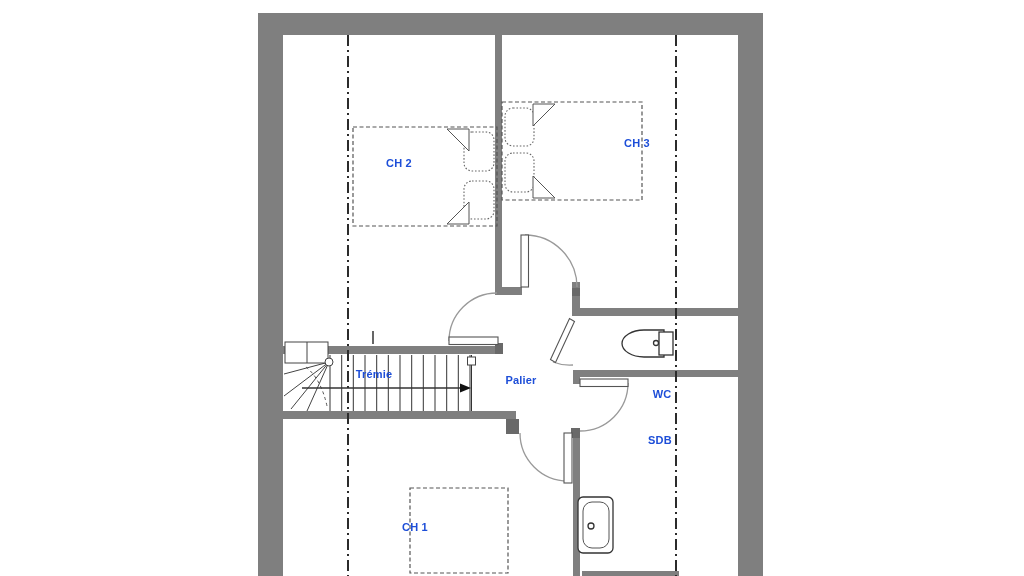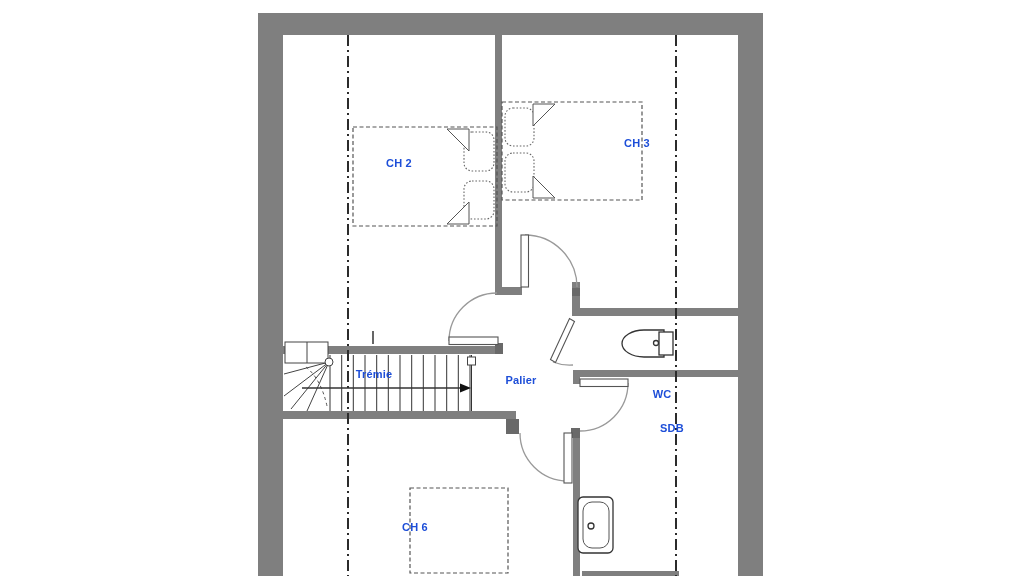--- a/index.html
+++ b/index.html
@@ -159,16 +159,16 @@
       <rect class="fixture-inner" x="583" y="502" width="26" height="46" rx="9"></rect>
       <circle class="fixture" cx="591" cy="526" r="3"></circle>
     </g>
   </svg>
 
   <div class="room-label" style="left:399px; top:163px;">CH 2</div>
   <div class="room-label" style="left:637px; top:143px;">CH 3</div>
   <div class="room-label" style="left:374px; top:374px;">Trémie</div>
   <div class="room-label" style="left:521px; top:380px;">Palier</div>
   <div class="room-label" style="left:662px; top:350px;margin-top:44px;">WC</div>
-  <div class="room-label" style="left:660px; top:428px;margin-left:12px;">SDB</div>
-  <div class="room-label" style="left:415px; top:527px;">CH 6</div>
+  <div class="room-label" style="left:660px; top:440px;">SDB</div>
+  <div class="room-label" style="left:415px; top:527px;">CH 1</div>
 
 </div>
 
 </body></html>

